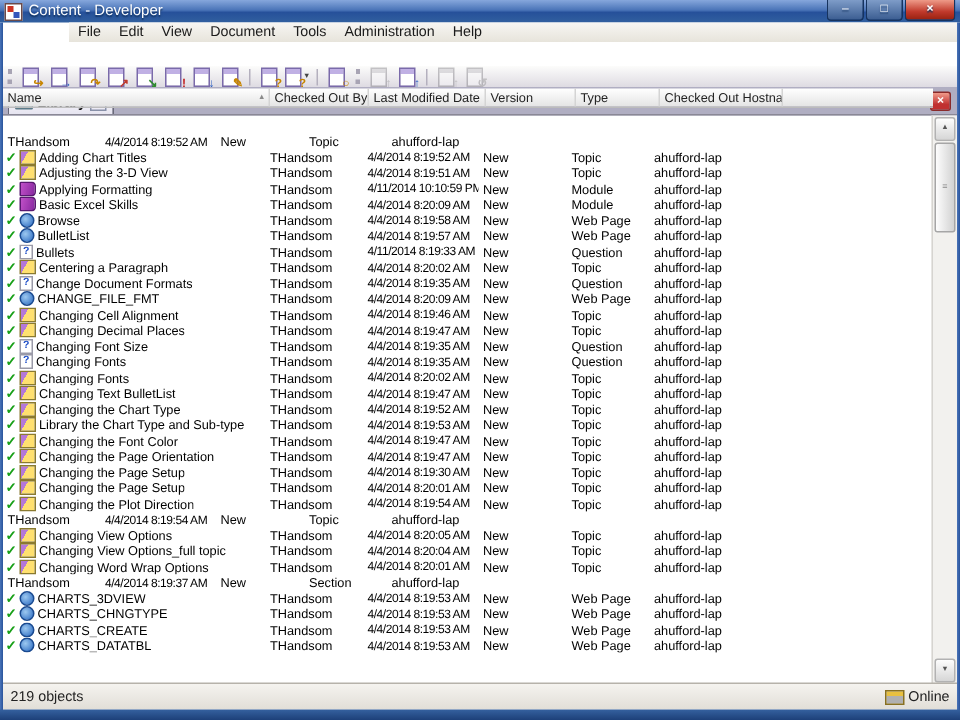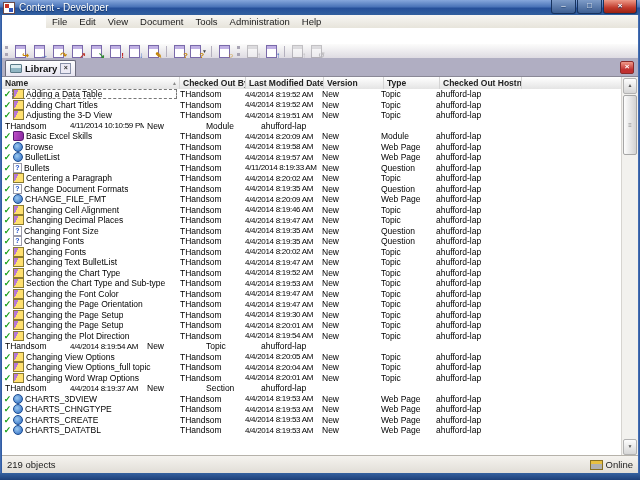--- a/index.html
+++ b/index.html
@@ -92,22 +92,22 @@
     border-radius:2px 2px 0 0;font-size:9.5px;font-weight:bold;color:#111;}
   .tab-icon{width:10px;height:7px;background:linear-gradient(#dcebf0 0 3px,#8fb4c2 3px);border:1px solid #5a7a88;border-radius:1px;flex:none;}
   .tab-close{width:9px;height:9px;border:1px solid #8890a8;background:#eceaf4;font-size:7px;line-height:8px;text-align:center;color:#333;}
   .tab-close::before{content:"×";}
   .pane-close{width:12px;height:11px;margin-left:auto;margin-right:4px;align-self:flex-start;margin-top:3px;
     background:linear-gradient(#f09a8a,#c03030 70%);border:1px solid #8a2a2a;border-radius:2px;
     color:#fff;font-size:8px;font-weight:bold;line-height:10px;text-align:center;}
   .pane-close::before{content:"×";}
 
   
-  .thead{position:absolute;top:77px;left:2px;right:18px;height:12px;display:flex;
-    background:linear-gradient(#ffffff,#e4e4e4);border-bottom:1px solid #bcbcbc;font-size:8.5px;color:#222;font-weight:bold;}
+  .thead{position:absolute;top:59px;left:2px;right:18px;height:12px;display:flex;
+    background:linear-gradient(#ffffff,#e4e4e4);border-bottom:1px solid #bcbcbc;font-size:8.5px;color:#222;}
   .hc{border-right:1px solid #d4d4d4;padding-left:3px;display:flex;align-items:center;
     white-space:nowrap;overflow:hidden;flex:none;}
   .hc.fill{flex:1;border-right:none;}
   .sort-asc{font-size:5px;color:#8a8a8a;margin-left:auto;margin-right:2px;}
   .sort-asc::before{content:"▲";}
   .c0{width:174px;} .c1{width:62px;} .c2{width:74px;} .c3{width:56px;} .c4{width:52px;} .c5{width:78px;}
 
   .tbody{position:absolute;top:89px;left:2px;right:18px;bottom:24px;background:#fff;overflow:hidden;}
   .row{height:10.5px;display:flex;align-items:center;font-size:8.5px;color:#000;white-space:nowrap;}
   .cell{overflow:hidden;padding-left:3px;flex:none;}
@@ -360,27 +360,20 @@
       <div class="hc c4">
         <span>Type</span>
       </div>
       <div class="hc c5">
         <span>Checked Out Hostna...</span>
       </div>
       <div class="hc fill"></div>
     </div>
   <div class="tbody">
       <div class="row">
-        <div class="cell c0 namecell">
-          <span class="tchk"></span>
-          <div class="nwrap fbox">
-            <span class="ti ti-topic"></span>
-            <span class="ntext">Adding a Data Table</span>
-          </div>
-        </div>
         <div class="cell c1">THandsom</div>
         <div class="cell c2">4/4/2014 8:19:52 AM</div>
         <div class="cell c3">New</div>
         <div class="cell c4">Topic</div>
         <div class="cell c5">ahufford-lap</div>
       </div>
       <div class="row">
         <div class="cell c0 namecell">
           <span class="tchk"></span>
           <div class="nwrap">
@@ -402,20 +395,27 @@
             <span class="ntext">Adjusting the 3-D View</span>
           </div>
         </div>
         <div class="cell c1">THandsom</div>
         <div class="cell c2">4/4/2014 8:19:51 AM</div>
         <div class="cell c3">New</div>
         <div class="cell c4">Topic</div>
         <div class="cell c5">ahufford-lap</div>
       </div>
       <div class="row">
+        <div class="cell c0 namecell">
+          <span class="tchk"></span>
+          <div class="nwrap">
+            <span class="ti ti-module"></span>
+            <span class="ntext">Applying Formatting</span>
+          </div>
+        </div>
         <div class="cell c1">THandsom</div>
         <div class="cell c2">4/11/2014 10:10:59 PM</div>
         <div class="cell c3">New</div>
         <div class="cell c4">Module</div>
         <div class="cell c5">ahufford-lap</div>
       </div>
       <div class="row">
         <div class="cell c0 namecell">
           <span class="tchk"></span>
           <div class="nwrap">
@@ -609,21 +609,21 @@
         <div class="cell c2">4/4/2014 8:19:52 AM</div>
         <div class="cell c3">New</div>
         <div class="cell c4">Topic</div>
         <div class="cell c5">ahufford-lap</div>
       </div>
       <div class="row">
         <div class="cell c0 namecell">
           <span class="tchk"></span>
           <div class="nwrap">
             <span class="ti ti-topic"></span>
-            <span class="ntext">Section the Chart Type and Sub-type</span>
+            <span class="ntext">Library the Chart Type and Sub-type</span>
           </div>
         </div>
         <div class="cell c1">THandsom</div>
         <div class="cell c2">4/4/2014 8:19:53 AM</div>
         <div class="cell c3">New</div>
         <div class="cell c4">Topic</div>
         <div class="cell c5">ahufford-lap</div>
       </div>
       <div class="row">
         <div class="cell c0 namecell">

